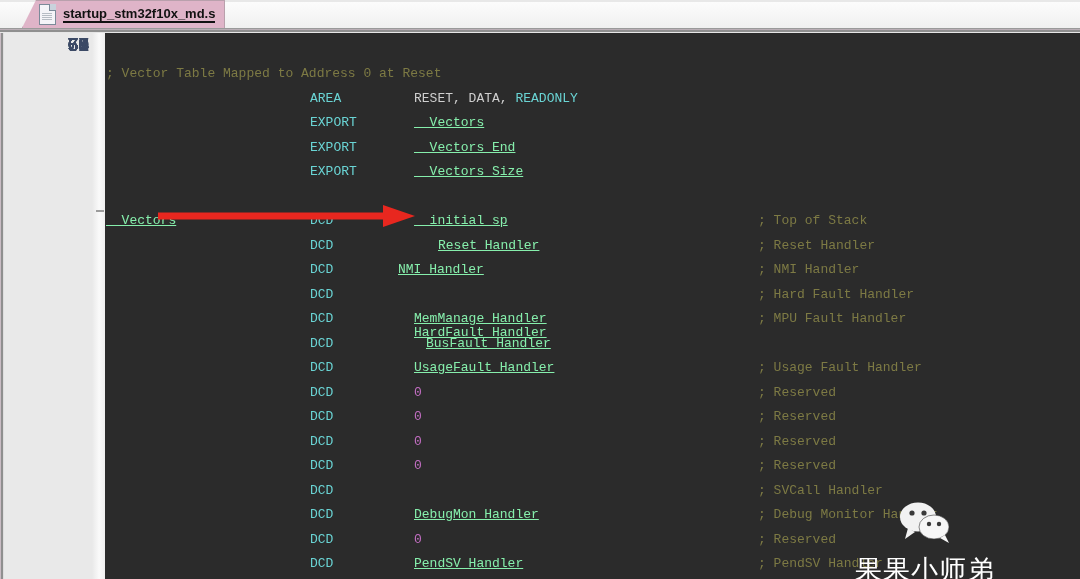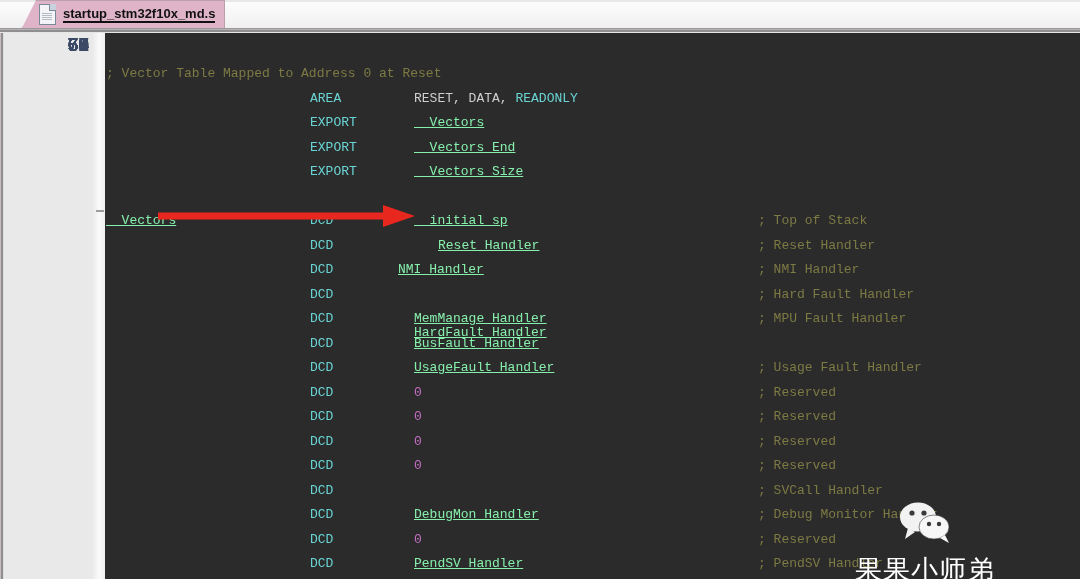--- a/index.html
+++ b/index.html
@@ -152,21 +152,21 @@
         <div class="row"><span class="kw" style="position: absolute; left: 204px;">AREA</span><span style="position: absolute; left: 308px;"><span class="plain">RESET, DATA, </span><span class="kw">READONLY</span></span></div>
         <div class="row"><span class="kw" style="position: absolute; left: 204px;">EXPORT</span><span class="ident" style="position: absolute; left: 308px;">__Vectors</span></div>
         <div class="row"><span class="kw" style="position: absolute; left: 204px;">EXPORT</span><span class="ident" style="position: absolute; left: 308px;">__Vectors_End</span></div>
         <div class="row"><span class="kw" style="position: absolute; left: 204px;">EXPORT</span><span class="ident" style="position: absolute; left: 308px;">__Vectors_Size</span></div>
         <div class="row"></div>
         <div class="row"><span class="ident" style="position: absolute; left: 0px;">__Vectors</span><span class="kw" style="position: absolute; left: 204px;">DCD</span><span class="ident" style="position: absolute; left: 308px;">__initial_sp</span><span class="cmt" style="position: absolute; left: 652px;">; Top of Stack</span></div>
         <div class="row"><span class="kw" style="position: absolute; left: 204px;">DCD</span><span class="ident" style="position: absolute; left: 292px; margin-left: 40px;">Reset_Handler</span><span class="cmt" style="position: absolute; left: 652px;">; Reset Handler</span></div>
         <div class="row"><span class="kw" style="position: absolute; left: 204px;">DCD</span><span class="ident" style="position: absolute; left: 292px;">NMI_Handler</span><span class="cmt" style="position: absolute; left: 652px;">; NMI Handler</span></div>
         <div class="row"><span class="kw" style="position: absolute; left: 204px;">DCD</span><span class="ident" style="position: absolute; left: 308px; margin-top: 38px;">HardFault_Handler</span><span class="cmt" style="position: absolute; left: 652px;">; Hard Fault Handler</span></div>
         <div class="row"><span class="kw" style="position: absolute; left: 204px;">DCD</span><span class="ident" style="position: absolute; left: 308px;">MemManage_Handler</span><span class="cmt" style="position: absolute; left: 652px;">; MPU Fault Handler</span></div>
-        <div class="row"><span class="kw" style="position: absolute; left: 204px;">DCD</span><span class="ident" style="position: absolute; left: 308px;">BusFault_Handler</span></div>
+        <div class="row"><span class="kw" style="position: absolute; left: 204px;">DCD</span><span class="ident" style="position: absolute; left: 320px;">BusFault_Handler</span></div>
         <div class="row"><span class="kw" style="position: absolute; left: 204px;">DCD</span><span class="ident" style="position: absolute; left: 308px;">UsageFault_Handler</span><span class="cmt" style="position: absolute; left: 652px;">; Usage Fault Handler</span></div>
         <div class="row"><span class="kw" style="position: absolute; left: 204px;">DCD</span><span class="num-lit" style="position: absolute; left: 308px;">0</span><span class="cmt" style="position: absolute; left: 652px;">; Reserved</span></div>
         <div class="row"><span class="kw" style="position: absolute; left: 204px;">DCD</span><span class="num-lit" style="position: absolute; left: 308px;">0</span><span class="cmt" style="position: absolute; left: 652px;">; Reserved</span></div>
         <div class="row"><span class="kw" style="position: absolute; left: 204px;">DCD</span><span class="num-lit" style="position: absolute; left: 308px;">0</span><span class="cmt" style="position: absolute; left: 652px;">; Reserved</span></div>
         <div class="row"><span class="kw" style="position: absolute; left: 204px;">DCD</span><span class="num-lit" style="position: absolute; left: 308px;">0</span><span class="cmt" style="position: absolute; left: 652px;">; Reserved</span></div>
         <div class="row"><span class="kw" style="position: absolute; left: 204px;">DCD</span><span class="cmt" style="position: absolute; left: 652px;">; SVCall Handler</span></div>
         <div class="row"><span class="kw" style="position: absolute; left: 204px;">DCD</span><span class="ident" style="position: absolute; left: 308px;">DebugMon_Handler</span><span class="cmt" style="position: absolute; left: 652px;">; Debug Monitor Handler</span></div>
         <div class="row"><span class="kw" style="position: absolute; left: 204px;">DCD</span><span class="num-lit" style="position: absolute; left: 308px;">0</span><span class="cmt" style="position: absolute; left: 652px;">; Reserved</span></div>
         <div class="row"><span class="kw" style="position: absolute; left: 204px;">DCD</span><span class="ident" style="position: absolute; left: 308px;">PendSV_Handler</span><span class="cmt" style="position: absolute; left: 652px;">; PendSV Handler</span></div>
         <div class="row"><span class="kw" style="position: absolute; left: 204px;">DCD</span><span class="ident" style="position: absolute; left: 308px;">SysTick_Handler</span><span class="cmt" style="position: absolute; left: 652px;">; SysTick Handler</span></div>

